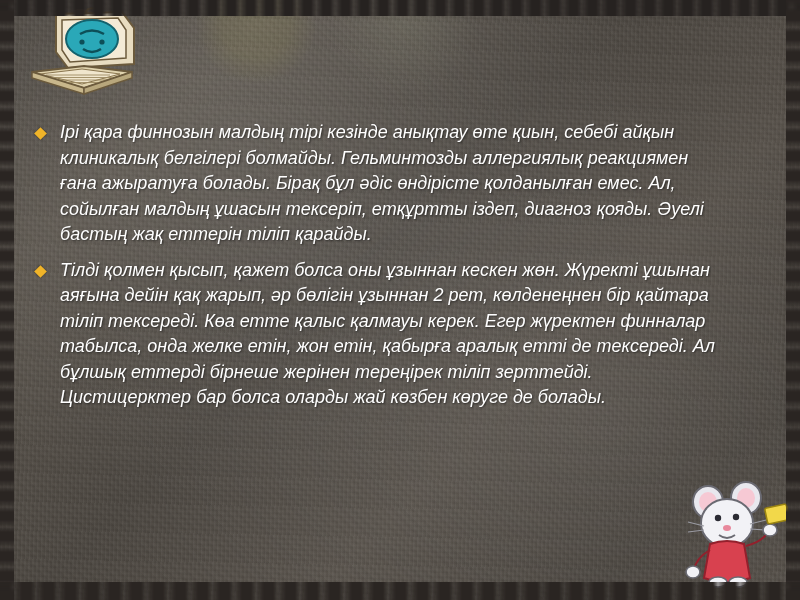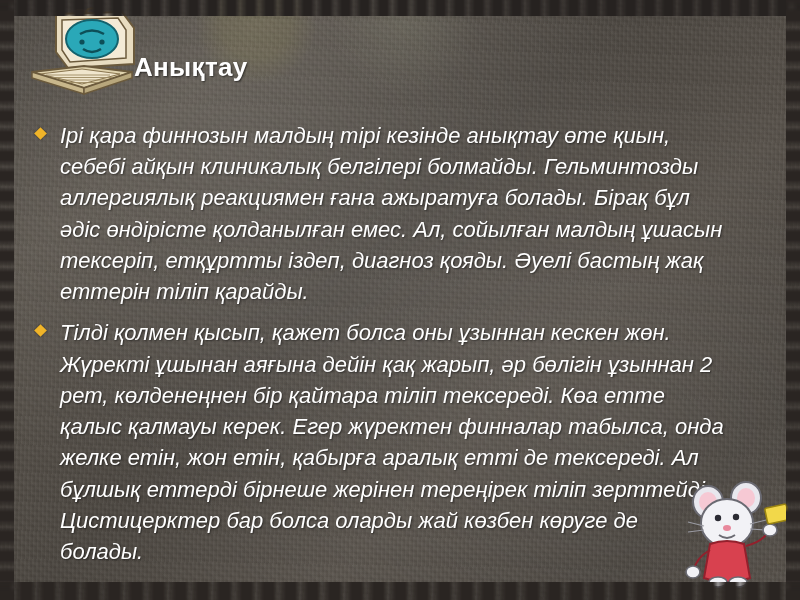--- a/index.html
+++ b/index.html
@@ -144,21 +144,21 @@
   }
   .diamond {
     width: 9px;
     height: 9px;
     background: #f0b429;
     transform: rotate(45deg);
     box-shadow: 0 0 2px rgba(0,0,0,0.5);
   }
   .bullet-text {
     flex: 1 1 auto;
-    font-size: 22px;
+    font-size: 18px;
     line-height: 1.42;
     font-style: italic;
     color: #ffffff;
     text-shadow: 1px 1px 2px rgba(0,0,0,0.5);
   }
 </style>
 </head>
 <body>
 
 <div class="slide">
@@ -192,21 +192,20 @@
             <path d="M26 71.5 L90 71.5"></path>
             <path d="M29 74 L92 74"></path>
             <path d="M32 76.5 L94 76.5"></path>
         </g>
         <path d="M10 66 L10 72 L62 88 L62 82 Z" fill="#c8b78c" stroke="#6b5a3c" stroke-width="1.5"></path>
         <path d="M62 82 L62 88 L110 72 L110 66 Z" fill="#b8a77c" stroke="#6b5a3c" stroke-width="1.5"></path>
       </g>
     </svg>
   </div>
 
-  <div class="title">Анықтау</div>
 
   <div class="content">
     <div class="bullet-row">
       <div class="bullet-marker">
           <div class="diamond"></div>
         </div>
       <div class="bullet-text">Ірі қара финнозын малдың тірі кезінде анықтау өте қиын, себебі айқын клиникалық белгілері болмайды. Гельминтозды аллергиялық реакциямен ғана  ажыратуға болады. Бірақ бұл әдіс өндірісте қолданылған емес. Ал, сойылған малдың ұшасын тексеріп, етқұртты іздеп, диагноз қояды. Әуелі бастың жақ еттерін тіліп қарайды.</div>
     </div>
     <div class="bullet-row">
       <div class="bullet-marker">

